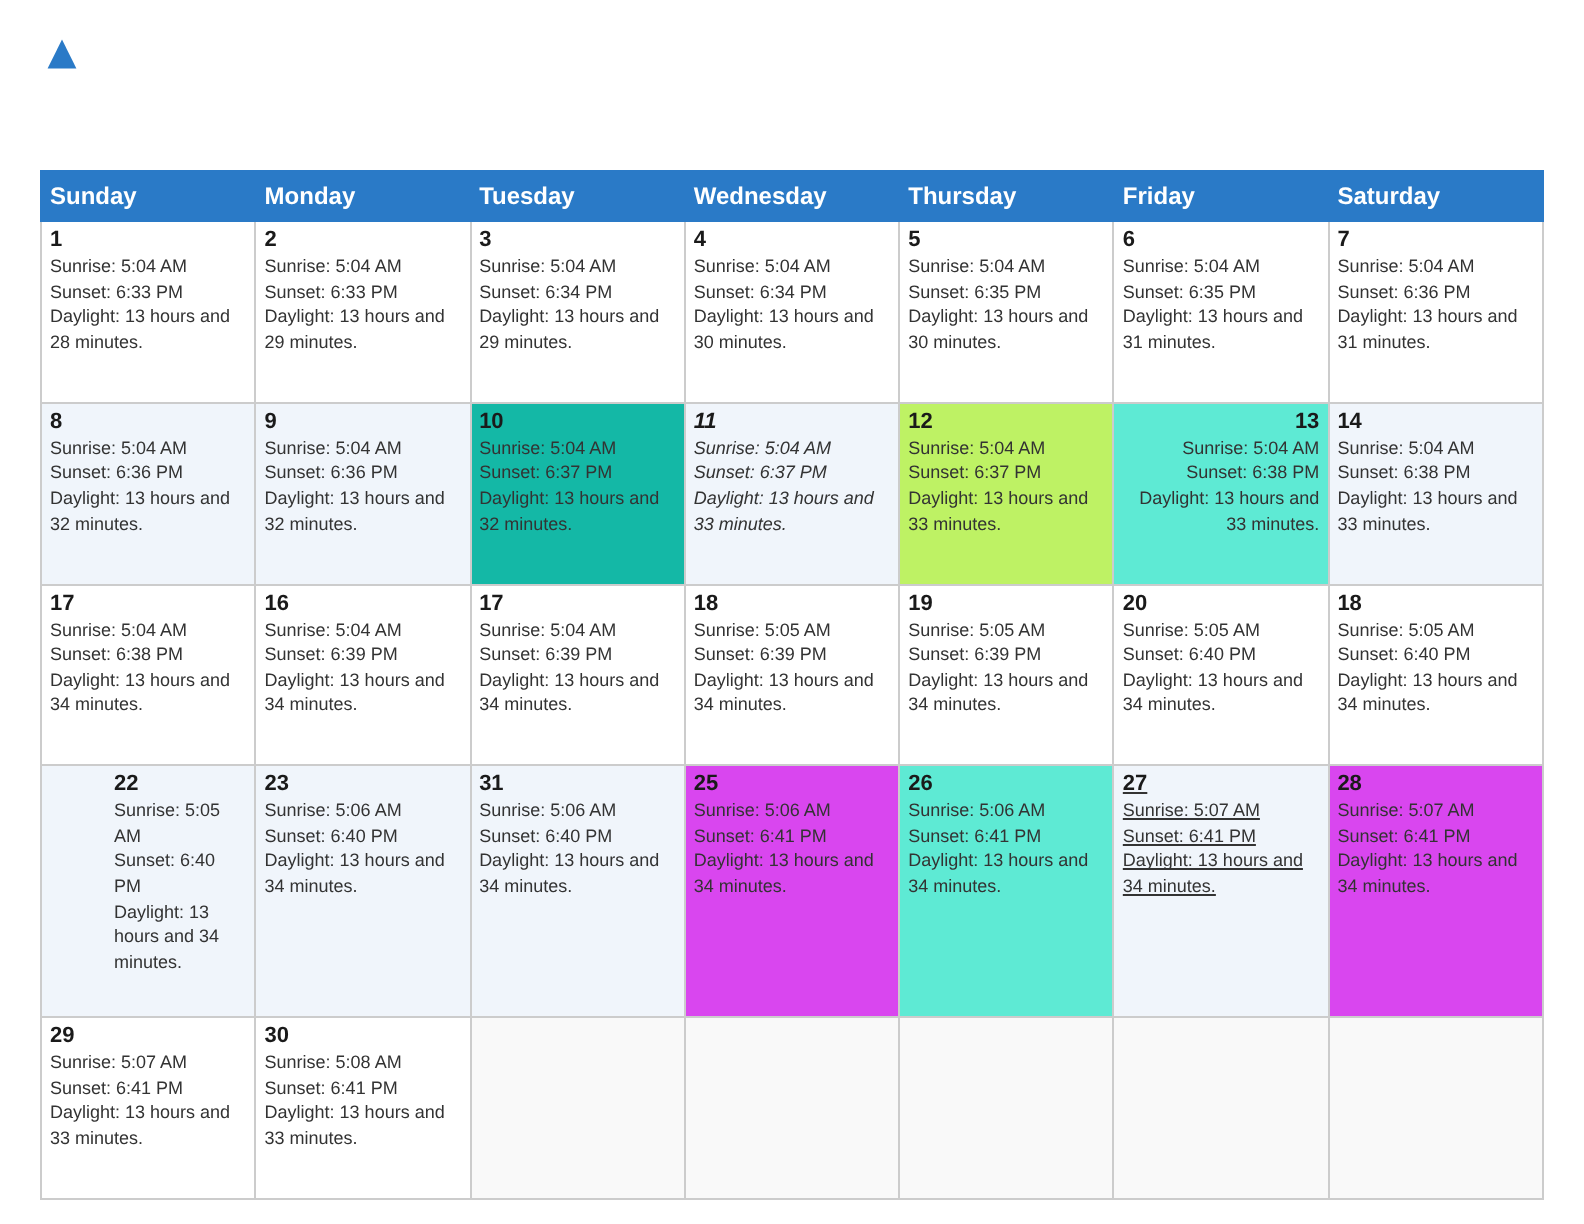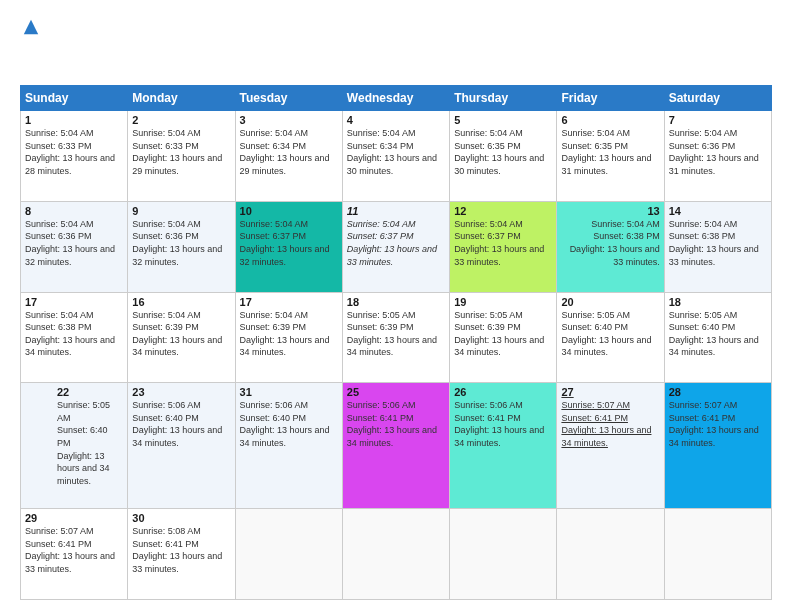--- a/index.html
+++ b/index.html
@@ -239,21 +239,21 @@
         <span class="day-info">Sunrise: 5:06 AM<br>Sunset: 6:41 PM<br>Daylight: 13 hours and 34 minutes.</span>
       </td>
           <td style="background: #5eead4;">
         <span class="day-num">26</span>
         <span class="day-info">Sunrise: 5:06 AM<br>Sunset: 6:41 PM<br>Daylight: 13 hours and 34 minutes.</span>
       </td>
           <td style="background: rgb(240, 245, 251); text-decoration: underline;">
         <span class="day-num">27</span>
         <span class="day-info">Sunrise: 5:07 AM<br>Sunset: 6:41 PM<br>Daylight: 13 hours and 34 minutes.</span>
       </td>
-          <td style="background: #0ea5e9;">
+          <td style="background: #d946ef;">
         <span class="day-num">28</span>
         <span class="day-info">Sunrise: 5:07 AM<br>Sunset: 6:41 PM<br>Daylight: 13 hours and 34 minutes.</span>
       </td>
         </tr>
         <tr>
           <td>
         <span class="day-num">29</span>
         <span class="day-info">Sunrise: 5:07 AM<br>Sunset: 6:41 PM<br>Daylight: 13 hours and 33 minutes.</span>
       </td>
           <td>

